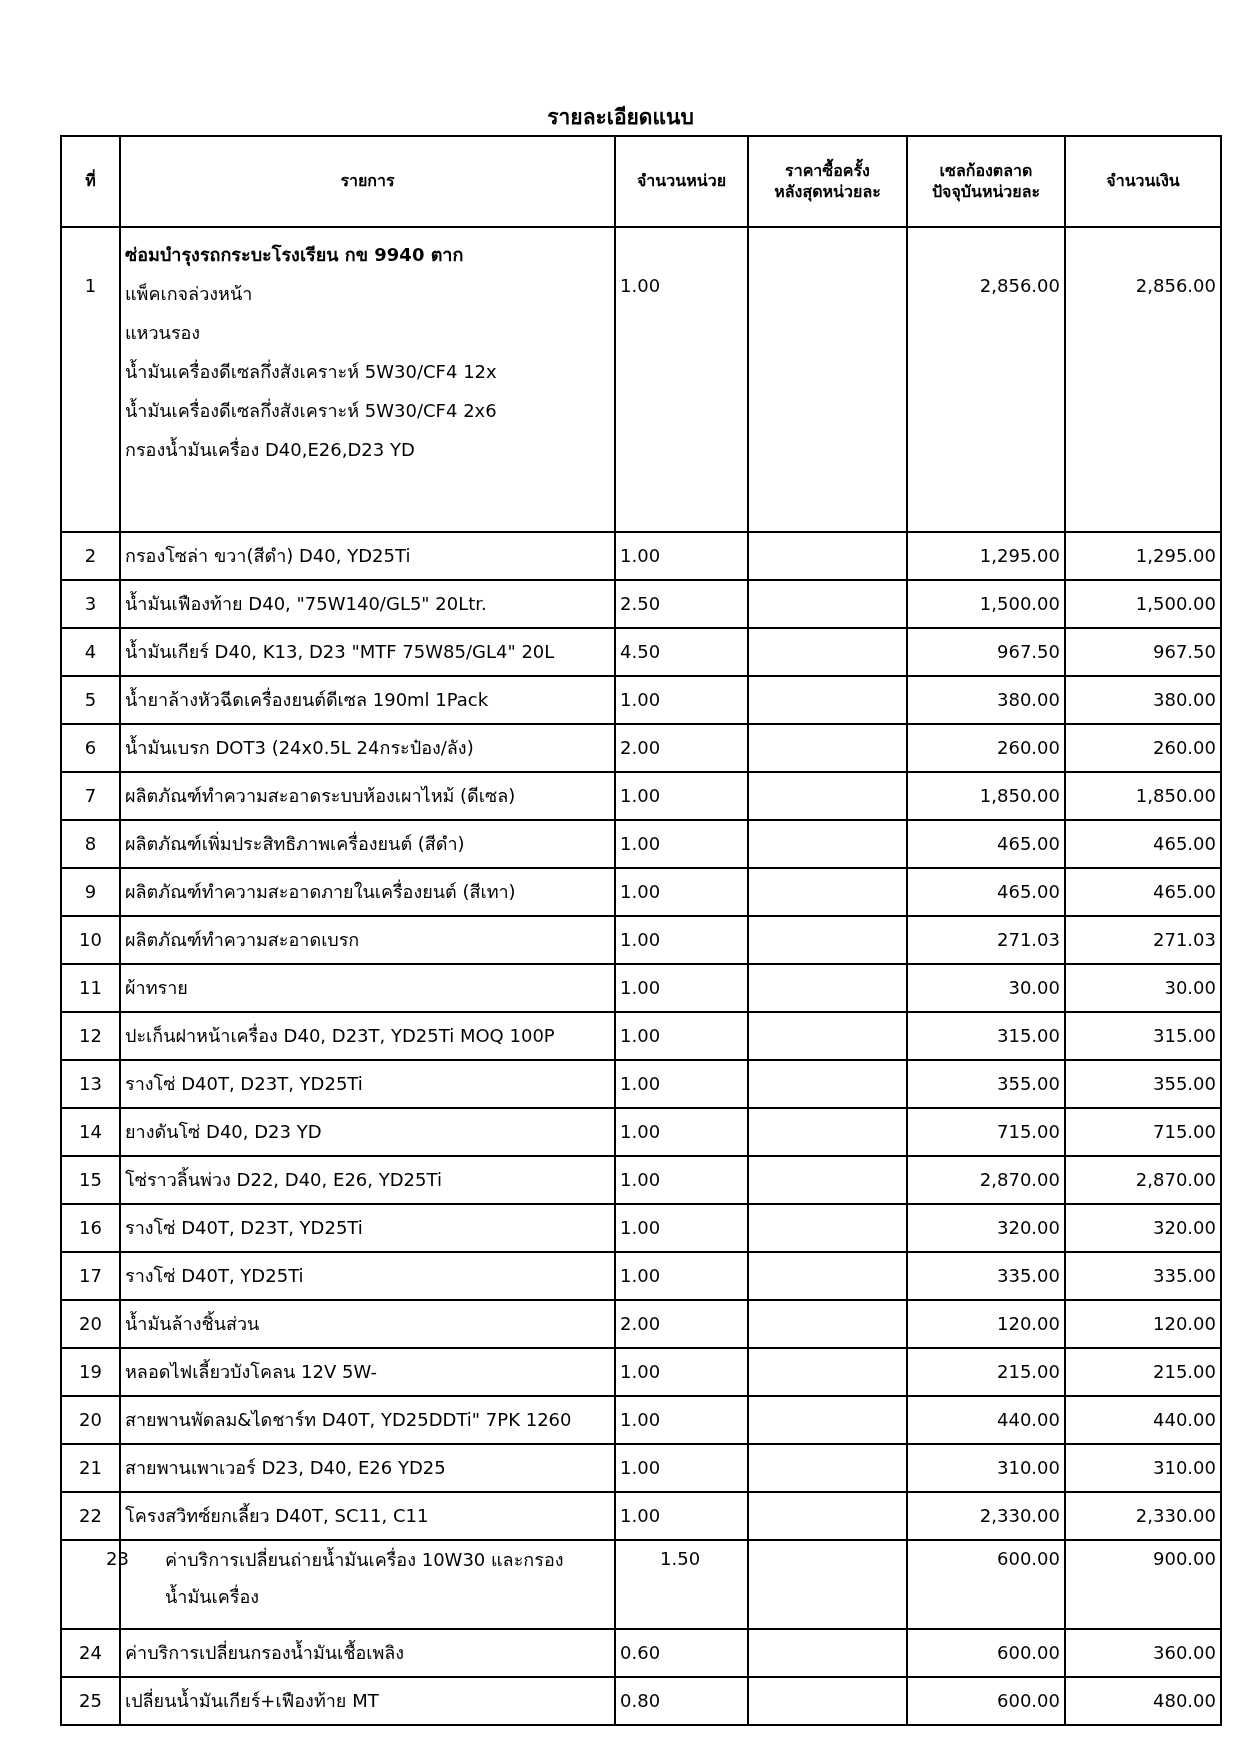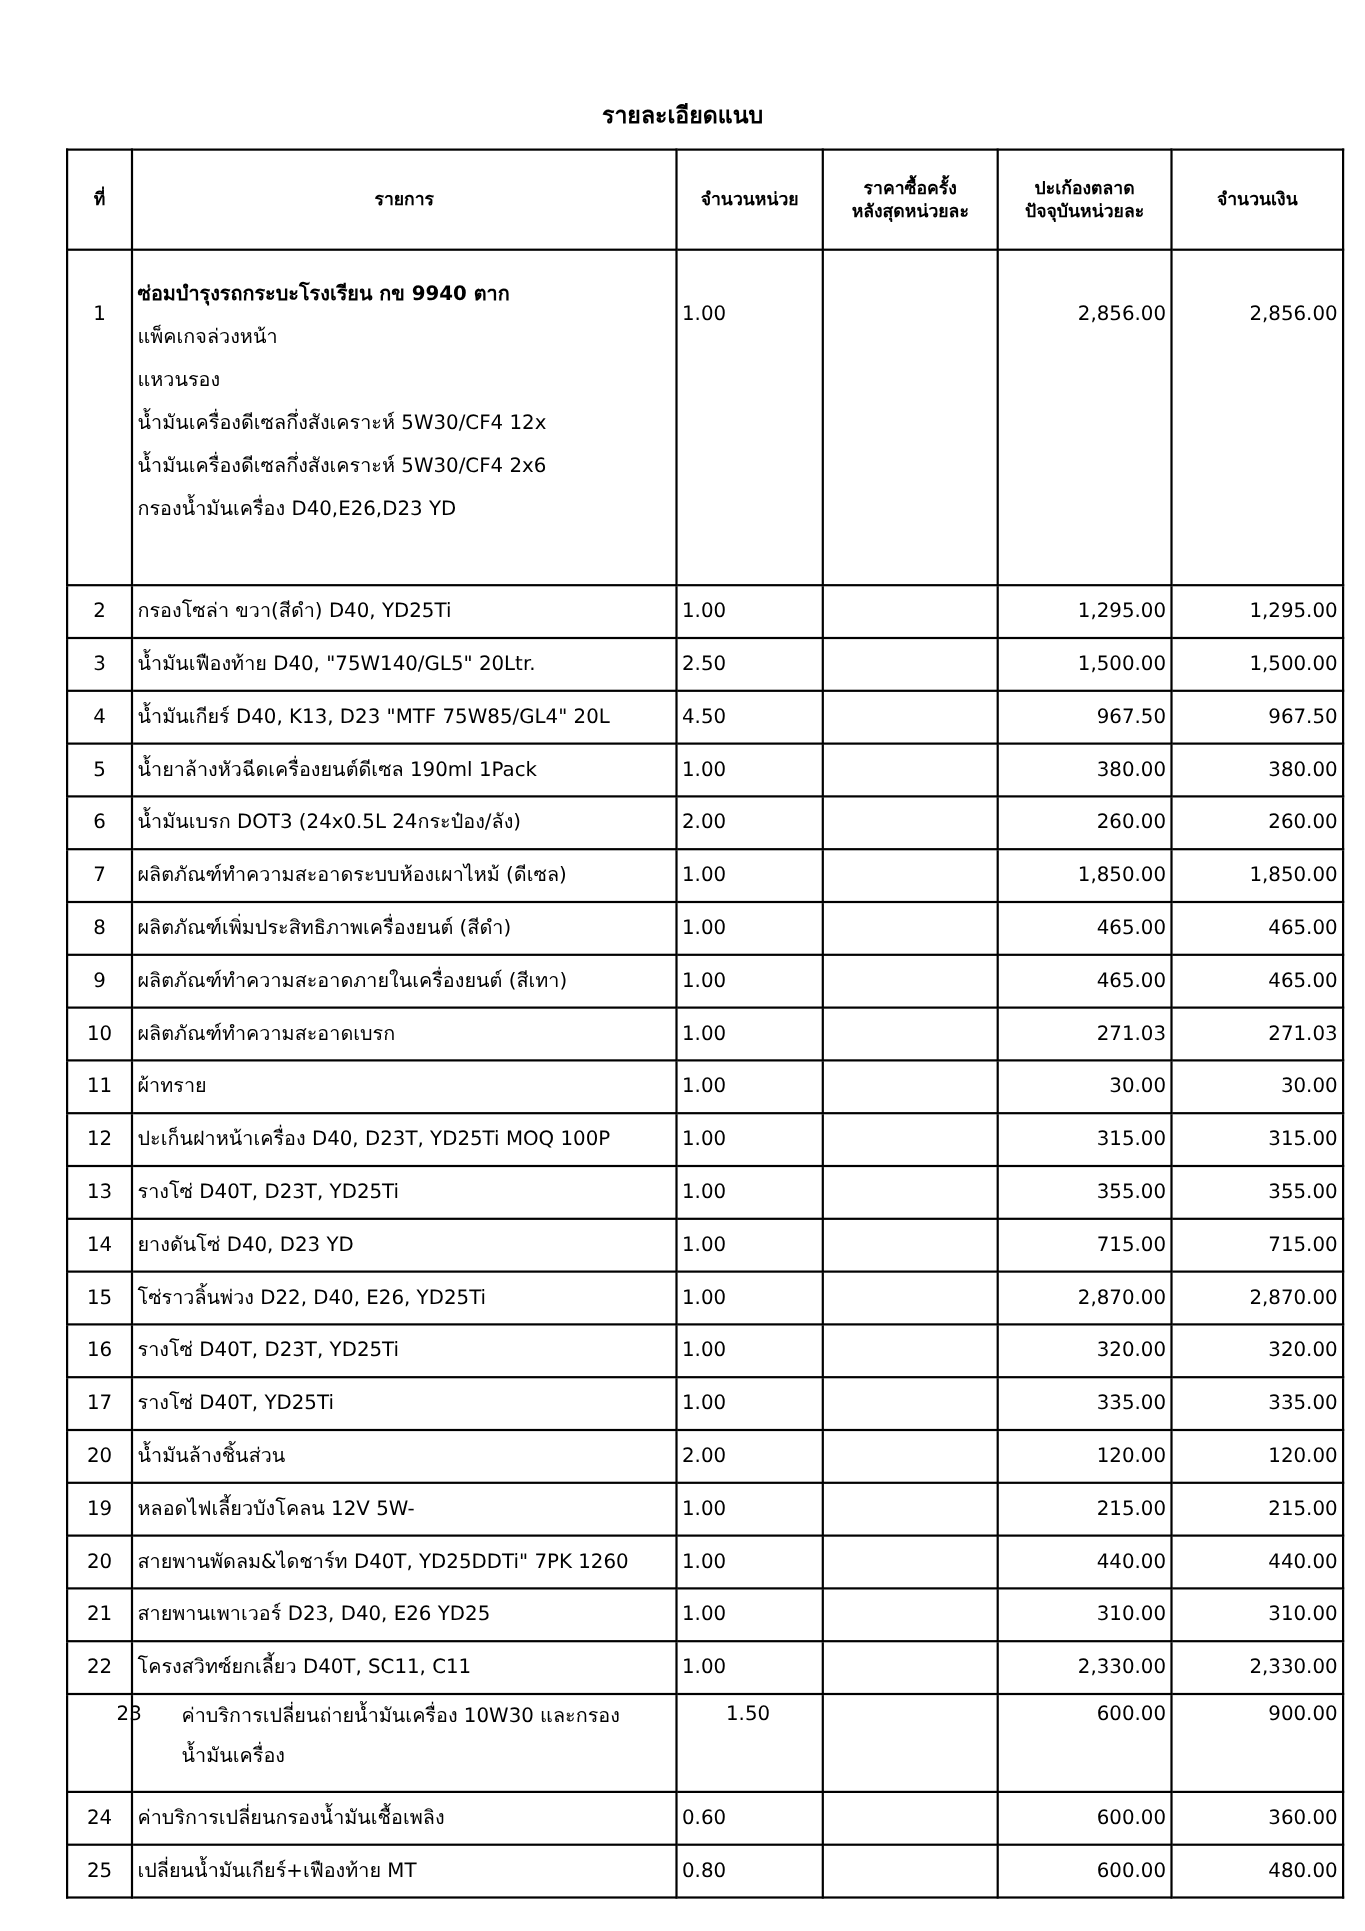--- a/index.html
+++ b/index.html
@@ -2,42 +2,42 @@
 <html><head>
 <meta charset="utf-8">
 <style>
   html, body { margin: 0; padding: 0; background: #ffffff; }
   body {
     width: 1241px; height: 1755px; position: relative; overflow: hidden;
     font-family: "DejaVu Sans", "Liberation Sans", sans-serif;
     color: #000;
   }
   .doc-title {
-    position: absolute; left: 0; width: 1241px; top: 88px;
+    position: absolute; left: 0; width: 1241px; top: 100px;
     text-align: center; font-size: 21px; font-weight: bold;
   }
   table.items {
     position: absolute; left: 60px; top: 135px;
     width: 1160px; border-collapse: collapse; table-layout: fixed;
   }
   table.items th, table.items td {
     border: 2px solid #000; font-size: 18px; line-height: 1.3;
   }
   table.items th {
     font-weight: bold; font-size: 16px; text-align: center; vertical-align: middle;
     height: 89px; padding: 0 4px;
   }
   table.items td { height: 42px; padding: 2px 4px; vertical-align: middle; }
   td.c-no { text-align: center; }
   td.c-desc { text-align: left; padding-left: 4px; }
   td.c-qty { text-align: left; padding-left: 28px; }
   td.c-last { text-align: right; }
   td.c-market { text-align: right; padding-right: 12px; }
   td.c-total { text-align: right; padding-right: 12px; }
-  tr.first td { height: 255px; vertical-align: top; padding-top: 20px; }
+  tr.first td { height: 255px; vertical-align: top; padding-top: 7px; }
   tr.first td.c-no, tr.first td.c-qty, tr.first td.c-market, tr.first td.c-total { padding-top: 46px; }
   tr.first .desc-line { display: block; line-height: 39px; }
   tr.first .desc-line.bold { font-weight: bold; }
   tr.double td { height: 79px; vertical-align: top; padding-top: 6px; padding-left: 44px; }
   tr.double td.c-desc { line-height: 37px; padding-top: 0; }
 </style>
 </head>
 <body>
 
 <div class="doc-title">รายละเอียดแนบ</div>
@@ -54,21 +54,21 @@
   <thead>
     <tr>
       <th>ที่</th>
       <th>รายการ</th>
       <th>จำนวนหน่วย</th>
       <th>
         <span>ราคาซื้อครั้ง</span><br>
         <span>หลังสุดหน่วยละ</span>
       </th>
       <th>
-        <span>ปะเก้องตลาด</span><br>
+        <span>เซลก้องตลาด</span><br>
         <span>ปัจจุบันหน่วยละ</span>
       </th>
       <th>จำนวนเงิน</th>
     </tr>
   </thead>
   <tbody id="tbody">
     <tr class="first">
       <td class="c-no">1</td>
       <td class="c-desc">
         <span class="desc-line bold">ซ่อมบำรุงรถกระบะโรงเรียน กข 9940 ตาก</span>

